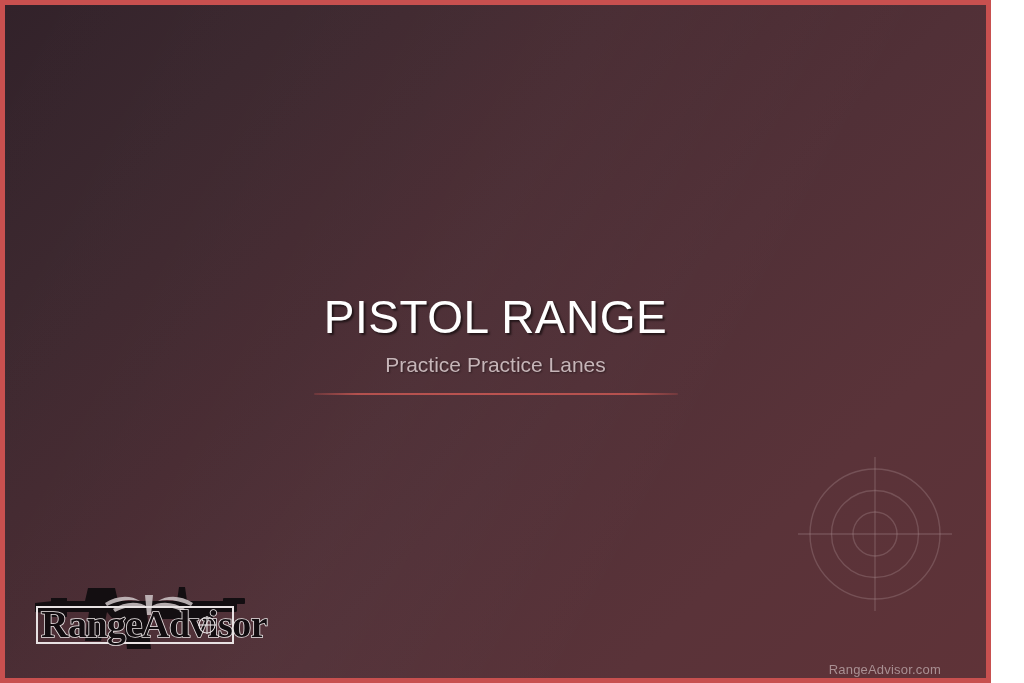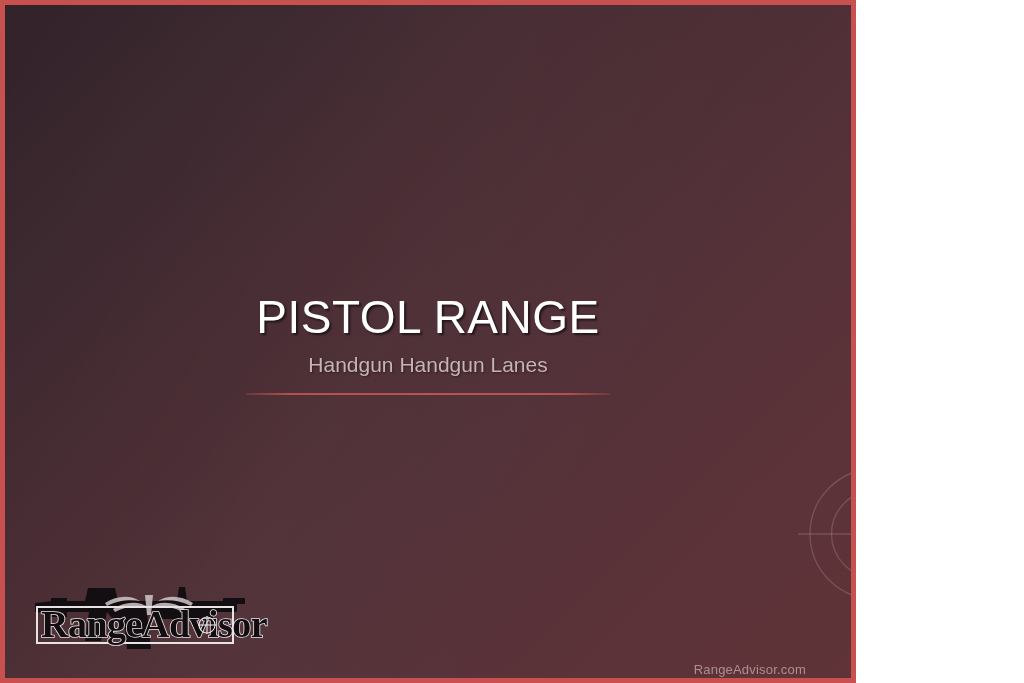--- a/index.html
+++ b/index.html
@@ -9,21 +9,21 @@
   }
   body {
     width: 1024px;
     height: 683px;
     overflow: hidden;
     font-family: "Liberation Sans", sans-serif;
   }
 
   #slide {
     position: relative;
-    width: 856px;
+    width: 991px;
     height: 683px;
     box-sizing: border-box;
     border: 5px solid #c8504f;
     background:
       linear-gradient(135deg,
         #32222a 0%,
         #3b272e 18%,
         #472a31 38%,
         #513037 58%,
         #5a3339 78%,
@@ -124,21 +124,21 @@
       <circle cx="80" cy="80" r="65"></circle>
       <circle cx="80" cy="80" r="43.5"></circle>
       <circle cx="80" cy="80" r="22"></circle>
       <line x1="80" y1="3" x2="80" y2="157"></line>
       <line x1="3" y1="80" x2="157" y2="80"></line>
     </g>
   </svg>
 
   <div id="title-block">
     <h1 id="slide-title">PISTOL RANGE</h1>
-    <div id="slide-subtitle">Handgun Handgun Lanes</div>
+    <div id="slide-subtitle">Practice Practice Lanes</div>
     <div id="title-divider"></div>
   </div>
 
   <svg id="brand-logo" viewBox="0 0 245 95">
 
     <g fill="#130e11">
 
       <rect x="24" y="36" width="186" height="11" rx="1.5"></rect>
       <rect x="196" y="33" width="22" height="6" rx="1"></rect>
 

